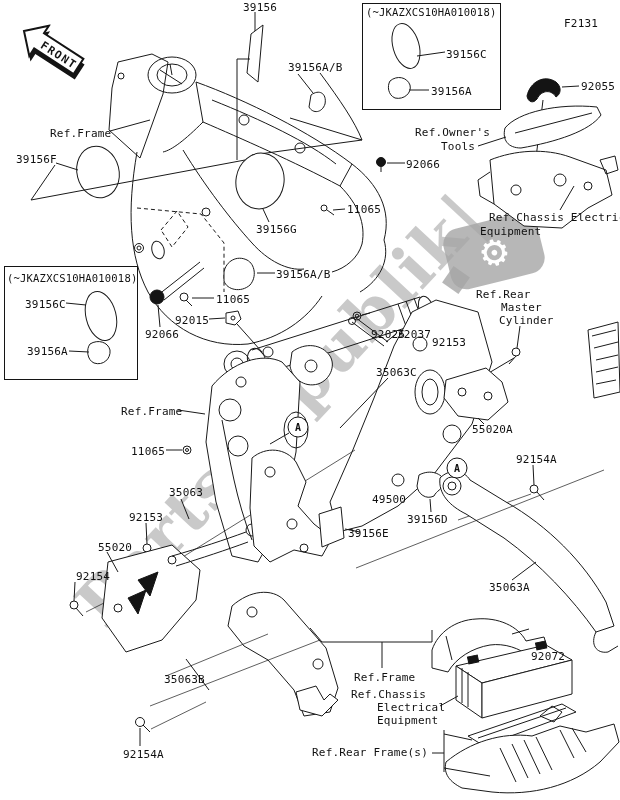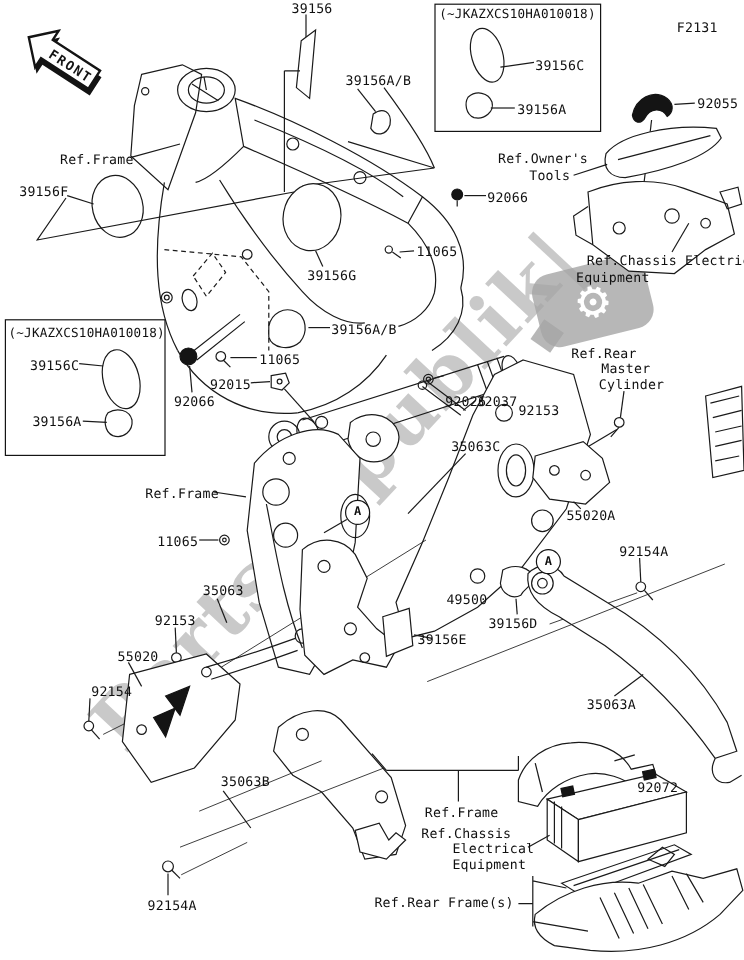--- a/index.html
+++ b/index.html
@@ -332,21 +332,21 @@
       <span class="plabel" style="left: 516px; top: 453px;">92154A</span>
       <span class="plabel" style="left: 169px; top: 486px;">35063</span>
       <span class="plabel" style="left: 372px; top: 493px;">49500</span>
       <span class="plabel" style="left: 129px; top: 511px;">92153</span>
       <span class="plabel" style="left: 407px; top: 513px;">39156D</span>
       <span class="plabel" style="left: 348px; top: 527px;">39156E</span>
       <span class="plabel" style="left: 98px; top: 541px;">55020</span>
       <span class="plabel" style="left: 76px; top: 570px;">92154</span>
       <span class="plabel" style="left: 489px; top: 581px;">35063A</span>
       <span class="plabel" style="left: 531px; top: 625px; margin-top: 25px;">92072</span>
-      <span class="plabel" style="left: 164px; top: 645px; margin-left: 20px;">35063B</span>
+      <span class="plabel" style="left: 164px; top: 673px;">35063B</span>
       <span class="plabel" style="left: 354px; top: 671px;">Ref.Frame</span>
       <span class="plabel" style="left: 351px; top: 688px;">Ref.Chassis</span>
       <span class="plabel" style="left: 377px; top: 701px;">Electrical</span>
       <span class="plabel" style="left: 377px; top: 714px;">Equipment</span>
       <span class="plabel" style="left: 312px; top: 746px;">Ref.Rear Frame(s)</span>
       <span class="plabel" style="left: 123px; top: 748px;">92154A</span>
       <div class="amarker" style="left: 298px; top: 427px;">A</div>
       <div class="amarker" style="left: 457px; top: 468px;">A</div>
     </div>
 

